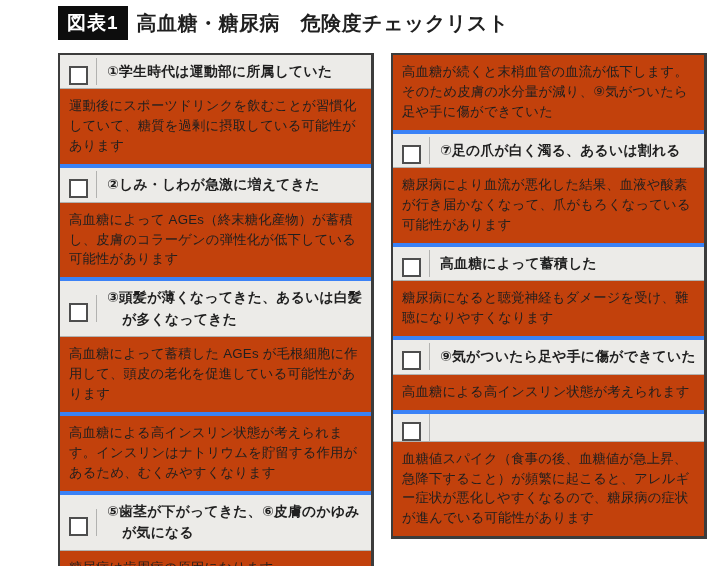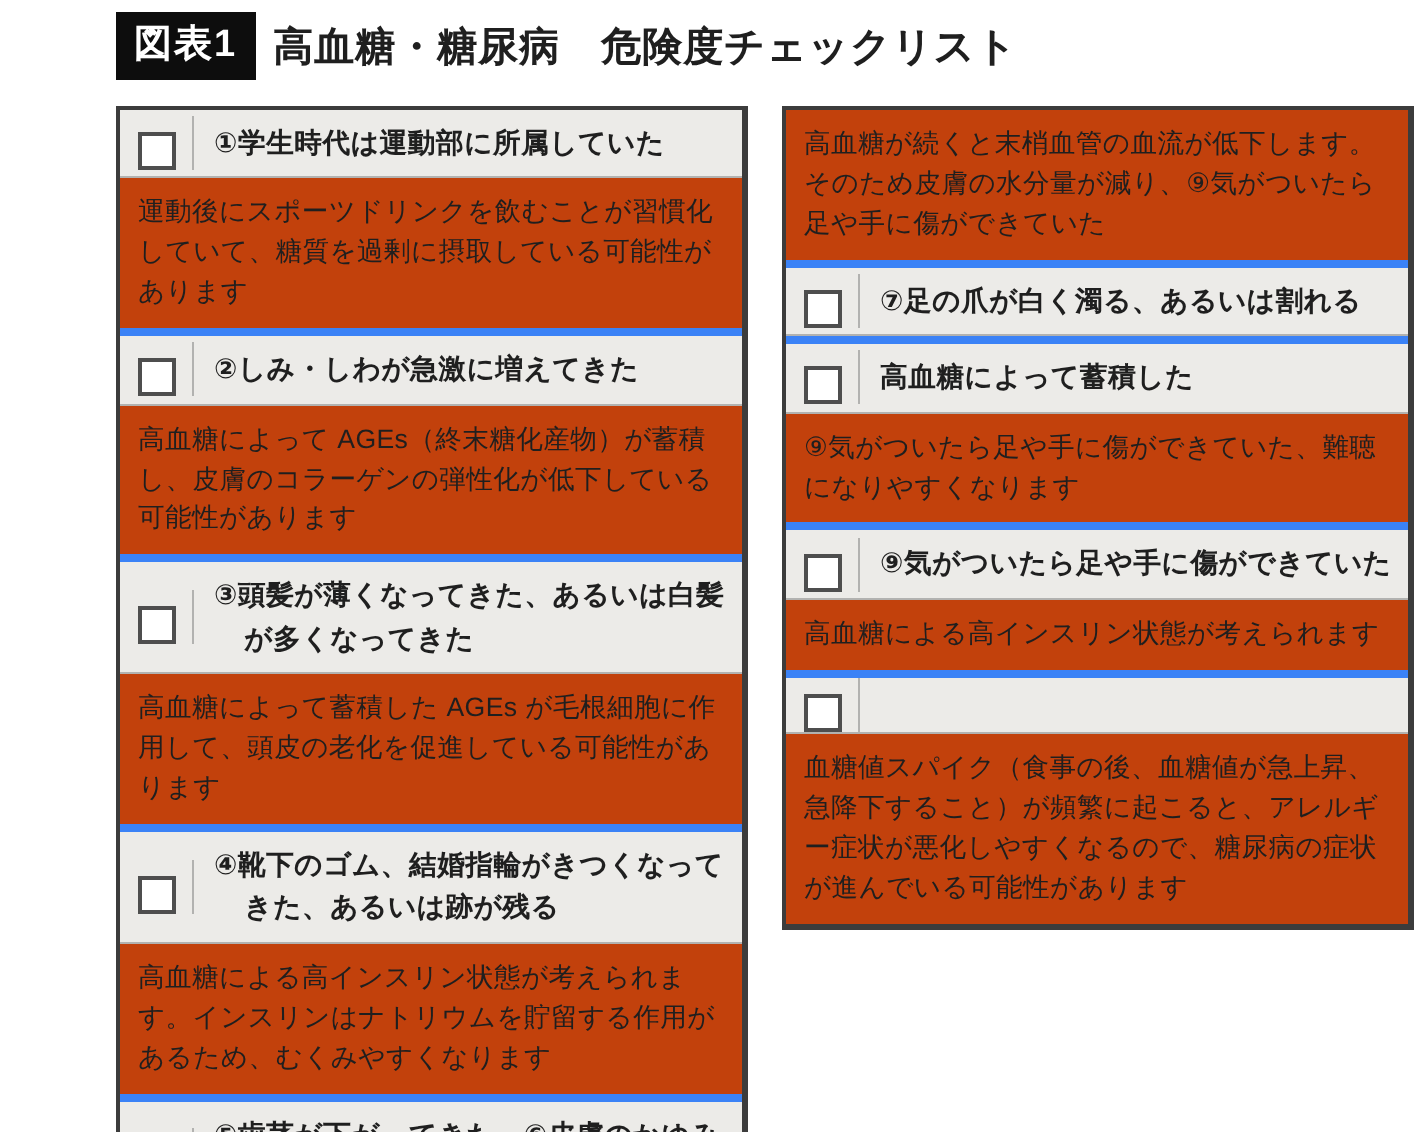--- a/index.html
+++ b/index.html
@@ -135,26 +135,20 @@
         <div class="item-header">
           <div class="checkbox-cell">
             <span class="checkbox"></span>
           </div>
           <div class="item-title">③頭髪が薄くなってきた、あるいは白髪が多くなってきた</div>
         </div>
         <div class="item-desc">高血糖によって蓄積した AGEs が毛根細胞に作用して、頭皮の老化を促進している可能性があります</div>
       </div>
 
       <div class="item">
-        <div class="item-header">
-          <div class="checkbox-cell">
-            <span class="checkbox"></span>
-          </div>
-          <div class="item-title">④靴下のゴム、結婚指輪がきつくなってきた、あるいは跡が残る</div>
-        </div>
         <div class="item-desc">高血糖による高インスリン状態が考えられます。インスリンはナトリウムを貯留する作用があるため、むくみやすくなります</div>
       </div>
 
       <div class="item">
         <div class="item-header">
           <div class="checkbox-cell">
             <span class="checkbox"></span>
           </div>
           <div class="item-title">⑤歯茎が下がってきた、⑥皮膚のかゆみが気になる</div>
         </div>
@@ -169,30 +163,31 @@
         <div class="item-desc">高血糖が続くと末梢血管の血流が低下します。そのため皮膚の水分量が減り、⑨気がついたら足や手に傷ができていた</div>
       </div>
 
       <div class="item">
         <div class="item-header">
           <div class="checkbox-cell">
             <span class="checkbox"></span>
           </div>
           <div class="item-title">⑦足の爪が白く濁る、あるいは割れる</div>
         </div>
+        <div class="item-desc">糖尿病により血流が悪化した結果、血液や酸素が行き届かなくなって、爪がもろくなっている可能性があります</div>
       </div>
 
       <div class="item">
         <div class="item-header">
           <div class="checkbox-cell">
             <span class="checkbox"></span>
           </div>
           <div class="item-title">高血糖によって蓄積した</div>
         </div>
-        <div class="item-desc">⑨気がついたら足や手に傷ができていた、難聴になりやすくなります</div>
+        <div class="item-desc">糖尿病になると聴覚神経もダメージを受け、難聴になりやすくなります</div>
       </div>
 
       <div class="item">
         <div class="item-header">
           <div class="checkbox-cell">
             <span class="checkbox"></span>
           </div>
           <div class="item-title">⑨気がついたら足や手に傷ができていた</div>
         </div>
         <div class="item-desc">高血糖による高インスリン状態が考えられます</div>

